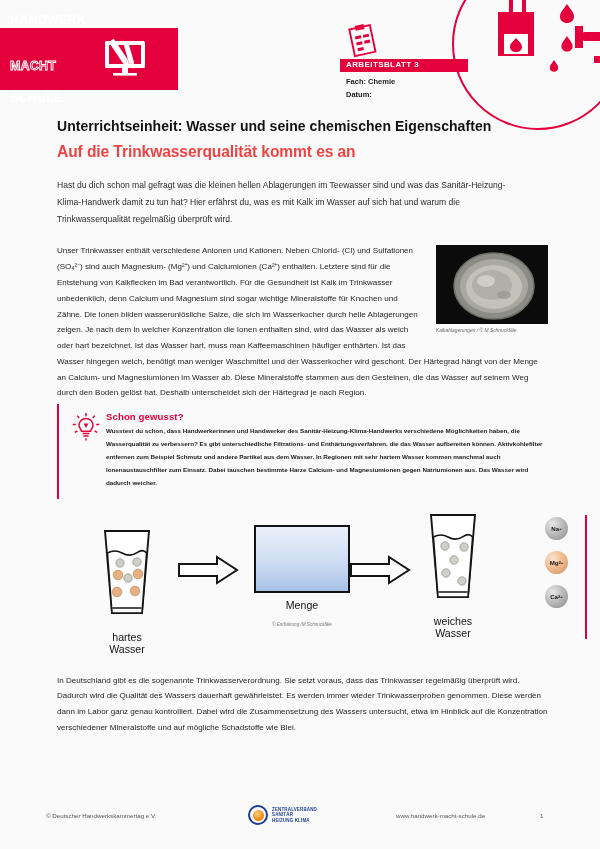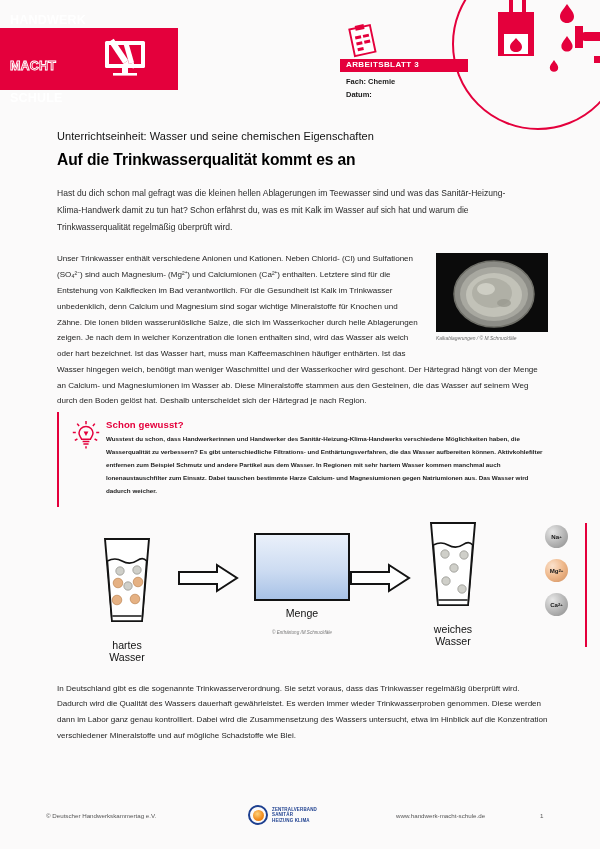--- a/index.html
+++ b/index.html
@@ -108,31 +108,30 @@
     left: 348px;
     top: 24px;
     width: 30px;
     height: 34px;
   }
 
   
   .content { padding: 0 52px 0 57px; position: relative; }
 
   .eyebrow {
-    font-size: 11px;
-    font-weight: normal;
+    font-size: 14px;
+    font-weight: bold;
     color: #111111;
-    margin-top: 12px;
     letter-spacing: 0.05px;
   }
 
   .main-title {
     font-size: 15.6px;
     font-weight: bold;
-    color: #000000;
+    color: #ef4444;
     margin-top: 9px;
     letter-spacing: -0.1px;
   }
 
   .intro {
     margin-top: 16px;
     font-size: 8.55px;
     line-height: 1.97;
     color: #2b2b2b;
     max-width: 455px;
@@ -416,21 +415,21 @@
     <div class="hdr-bar"></div>
     <div class="hdr-bar-label">ARBEITSBLATT 3</div>
     <div class="hdr-field f1">Fach: Chemie</div>
     <div class="hdr-field f2">Datum:</div>
   </div>
 
   <div class="content">
 
     <div class="eyebrow">Unterrichtseinheit: Wasser und seine chemischen Eigenschaften</div>
     <div class="main-title">Auf die Trinkwasserqualität kommt es an</div>
-    <div class="intro">Hast du dich schon mal gefragt was die kleinen hellen Ablagerungen im Teewasser sind und was das Sanitär-Heizung-Klima-Handwerk damit zu tun hat? Schon erfährst du, was es mit Kalk im Wasser auf sich hat und warum die Trinkwasserqualität regelmäßig überprüft wird.</div>
+    <div class="intro">Hast du dich schon mal gefragt was die kleinen hellen Ablagerungen im Teewasser sind und was das Sanitär-Heizung-Klima-Handwerk damit zu tun hat? Hier erfährst du, was es mit Kalk im Wasser auf sich hat und warum die Trinkwasserqualität regelmäßig überprüft wird.</div>
 
     <div class="body-wrap">
       <div class="photo-figure">
         <div class="photo">
           <svg width="112" height="79" viewBox="0 0 112 79">
             <rect width="112" height="79" fill="#0b0b0b"></rect>
             <ellipse cx="58" cy="41" rx="40" ry="33" fill="#8c8c86"></ellipse>
             <ellipse cx="58" cy="41" rx="34" ry="27" fill="#a8a8a0"></ellipse>
             <ellipse cx="58" cy="42" rx="28" ry="22" fill="#c2c2b8"></ellipse>
             <ellipse cx="56" cy="40" rx="20" ry="15" fill="#b0b0a6"></ellipse>

